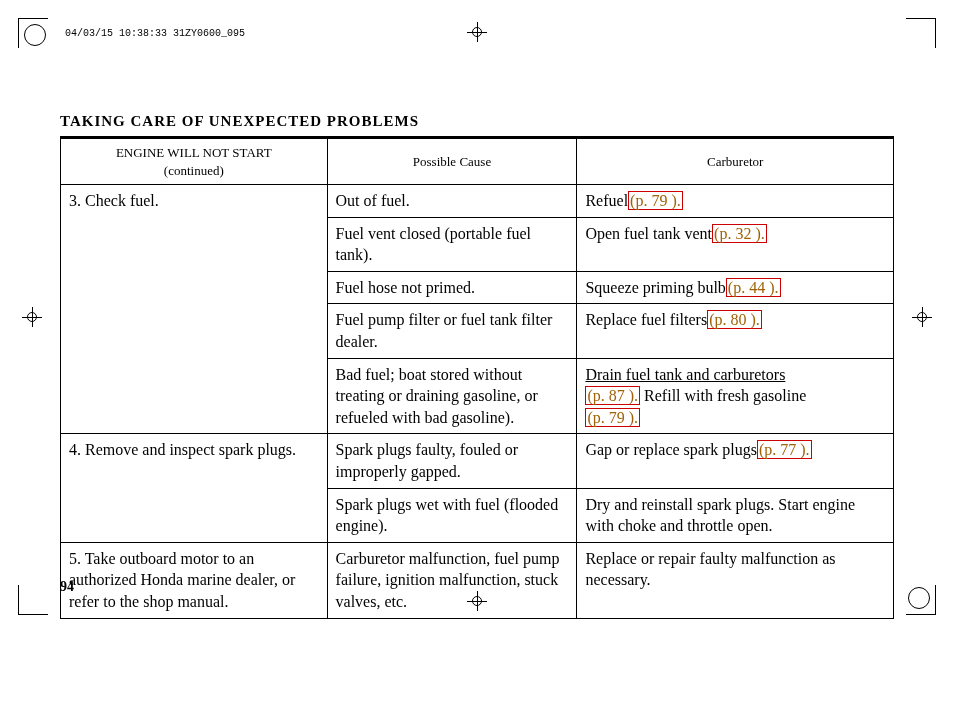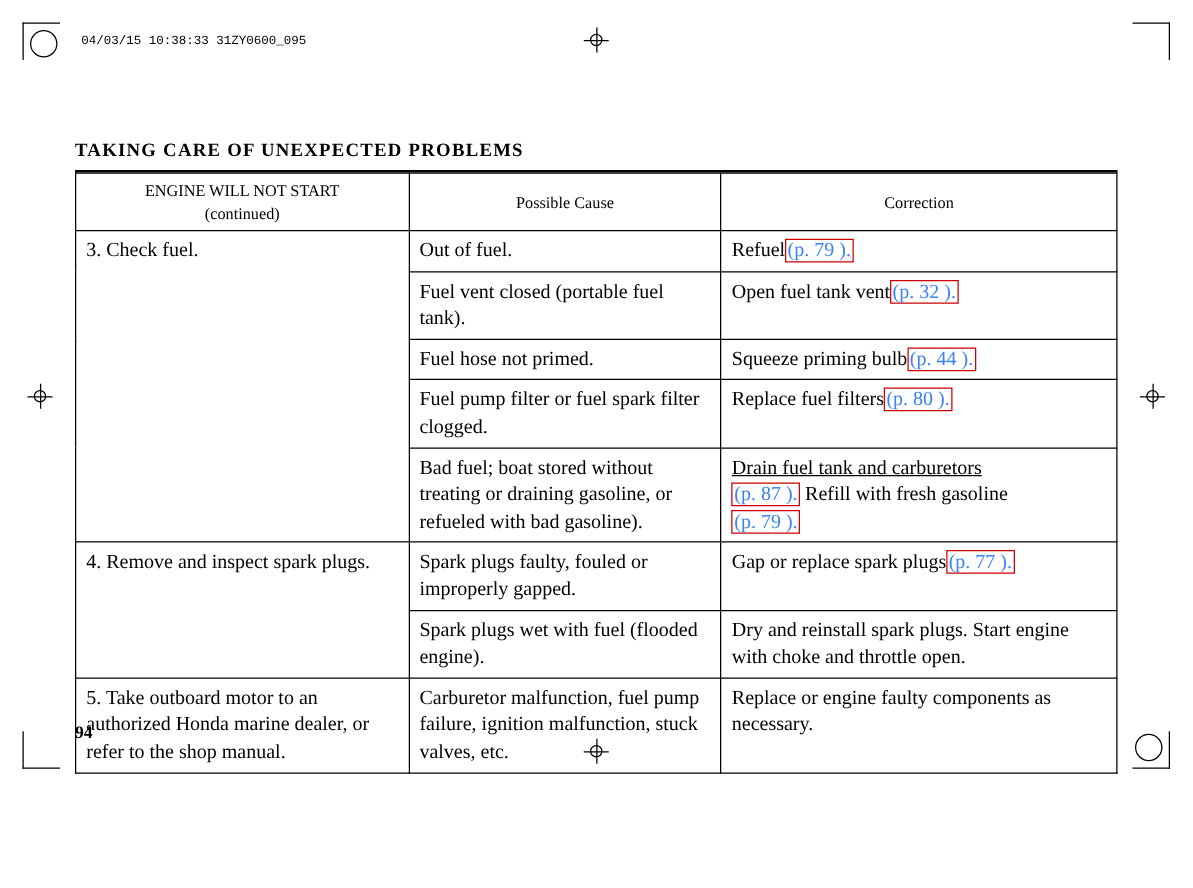--- a/index.html
+++ b/index.html
@@ -192,21 +192,21 @@
       width: 30%;
     }
     .col-correction {
       width: 38%;
     }
 
     .ref-box {
       border: 1px solid #cc0000;
       display: inline;
       padding: 0 1px;
-      color: #3b82f6;
+      color: #a16207;
     }
 
     .underline-link {
       text-decoration: underline;
     }
 
     
     .page-number {
       position: absolute;
       bottom: 38px;
@@ -245,61 +245,61 @@
 
   <div class="content">
     <div class="page-title">TAKING CARE OF UNEXPECTED PROBLEMS</div>
     <hr class="title-rule">
 
     <table class="main-table">
       <thead>
         <tr class="header-row">
           <td class="col-cause">ENGINE WILL NOT START<br>(continued)</td>
           <td class="col-possible">Possible Cause</td>
-          <td class="col-correction">Correction</td>
+          <td class="col-correction">Carburetor</td>
         </tr>
       </thead>
       <tbody>
 
         <tr>
           <td rowspan="5">3. Check fuel.</td>
           <td>Out of fuel.</td>
           <td>Refuel<span class="ref-box">(p. 79 ).</span></td>
         </tr>
         <tr>
           <td>Fuel vent closed (portable fuel tank).</td>
           <td>Open fuel tank vent<span class="ref-box">(p. 32 ).</span></td>
         </tr>
         <tr>
           <td>Fuel hose not primed.</td>
           <td>Squeeze priming bulb<span class="ref-box">(p. 44 ).</span></td>
         </tr>
         <tr>
-          <td>Fuel pump filter or fuel spark filter clogged.</td>
+          <td>Fuel pump filter or fuel tank filter dealer.</td>
           <td>Replace fuel filters<span class="ref-box">(p. 80 ).</span></td>
         </tr>
         <tr>
           <td>Bad fuel; boat stored without treating or draining gasoline, or refueled with bad gasoline).</td>
           <td><span class="underline-link">Drain fuel tank and carburetors</span><br><span class="ref-box">(p. 87 ).</span> Refill with fresh gasoline<br><span class="ref-box">(p. 79 ).</span></td>
         </tr>
 
         <tr>
           <td rowspan="2">4. Remove and inspect spark plugs.</td>
           <td>Spark plugs faulty, fouled or improperly gapped.</td>
           <td>Gap or replace spark plugs<span class="ref-box">(p. 77 ).</span></td>
         </tr>
         <tr>
           <td>Spark plugs wet with fuel (flooded engine).</td>
           <td>Dry and reinstall spark plugs. Start engine with choke and throttle open.</td>
         </tr>
 
         <tr>
           <td>5. Take outboard motor to an authorized Honda marine dealer, or refer to the shop manual.</td>
           <td>Carburetor malfunction, fuel pump failure, ignition malfunction, stuck valves, etc.</td>
-          <td>Replace or engine faulty components as necessary.</td>
+          <td>Replace or repair faulty malfunction as necessary.</td>
         </tr>
       </tbody>
     </table>
   </div>
 
   <div class="page-number">94</div>
 
 </div>
 
 </body></html>

